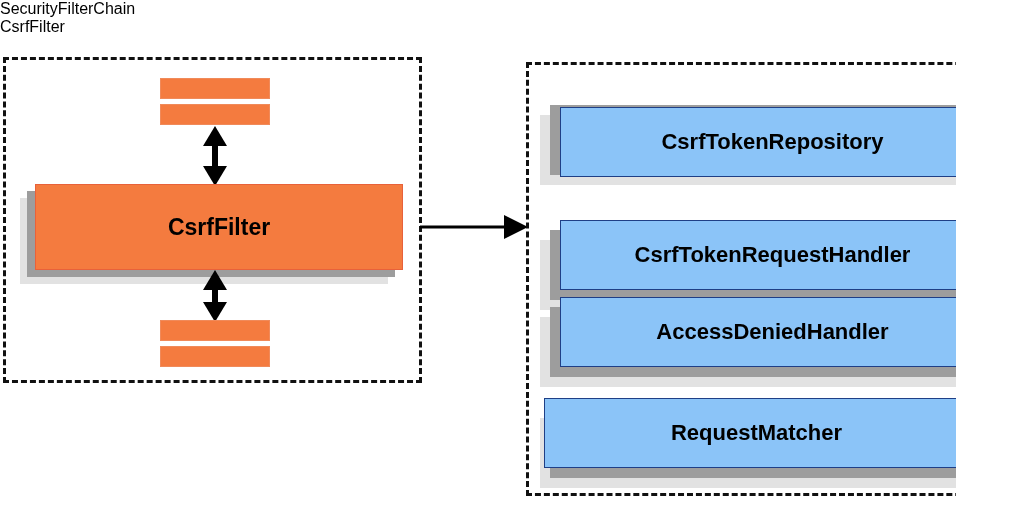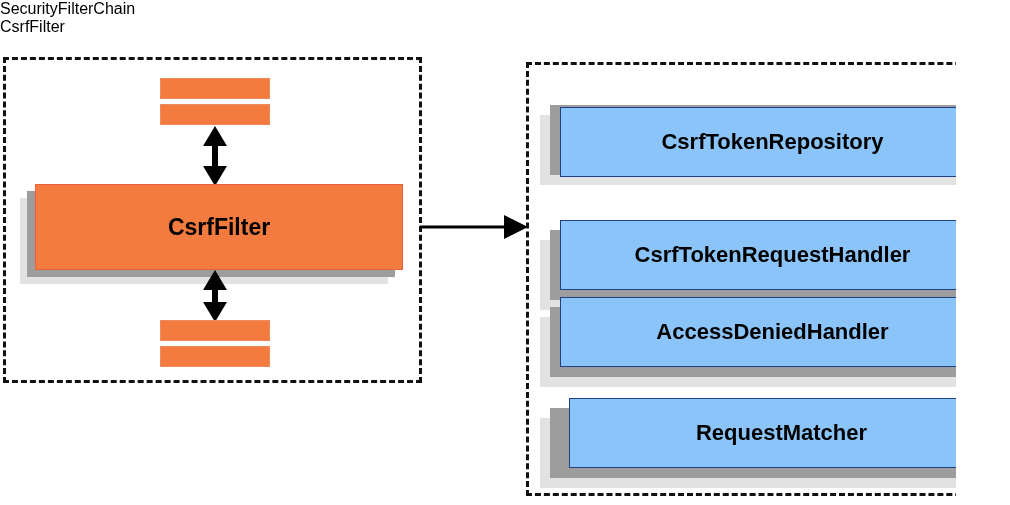--- a/index.html
+++ b/index.html
@@ -134,16 +134,16 @@
 
   <div class="node node-blue" style="left:540px; top:297px; width:465px; height:90px;">
     <div class="shadow-far" style="left:0px;  top:20px; width:425px; height:70px;"></div>
     <div class="shadow-near" style="left:10px; top:10px; width:425px; height:70px;"></div>
     <div class="face" style="left:20px; top:0px;  width:425px; height:70px;">AccessDeniedHandler</div>
   </div>
 
   <div class="node node-blue" style="left:540px; top:398px; width:465px; height:90px;">
     <div class="shadow-far" style="left:0px;  top:20px; width:425px; height:70px;"></div>
     <div class="shadow-near" style="left:10px; top:10px; width:425px; height:70px;"></div>
-    <div class="face" style="left:29px; top:0px;  width:425px; height:70px;">RequestMatcher</div>
+    <div class="face" style="left:4px; top:0px;  width:425px; height:70px;">RequestMatcher</div>
   </div>
 
 </div>
 
 </body></html>

